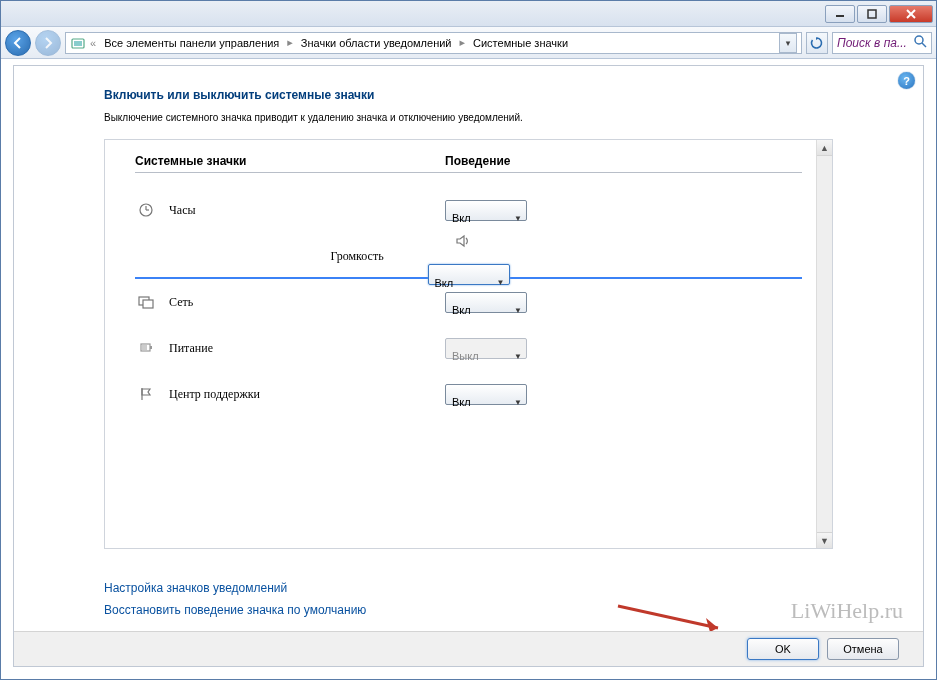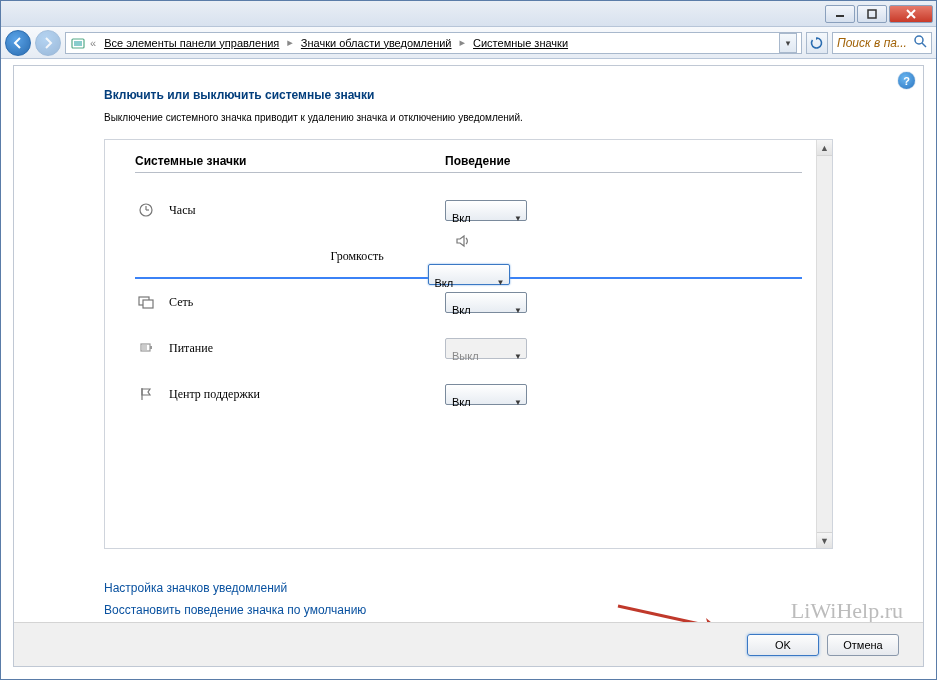--- a/index.html
+++ b/index.html
@@ -57,36 +57,36 @@
     flex: 1 1 auto;
     height: 22px;
     border: 1px solid #a8b8cc;
     background: #fff;
     display: flex;
     align-items: center;
     padding: 0 4px;
     font-size: 11px;
     gap: 2px;
   }
-  .bc-seg { padding: 0 4px; white-space: nowrap; text-decoration: underline; }
+  .bc-seg { padding: 0 4px; white-space: nowrap; }
   .bc-sep { color:#888; padding:0 2px; }
   .bc-icon { width:16px;height:16px; display:flex;align-items:center;justify-content:center; color:#4a6; }
   .bc-arrow {
     width:18px;height:20px;border:1px solid #a8b8cc;background:linear-gradient(#f4f8fc,#e0e8f2);
     display:flex;align-items:center;justify-content:center;font-size:9px;color:#444;margin-left:auto;
   }
   .refresh-btn {
     width:22px;height:22px;border:1px solid #a8b8cc;background:linear-gradient(#f4f8fc,#e0e8f2);
     display:flex;align-items:center;justify-content:center;font-size:12px;color:#2a6cb0;
   }
   .searchbox {
     width: 100px; height: 22px;
     border:1px solid #a8b8cc; background:#fff;
     display:flex;align-items:center;padding:0 4px;
-    color:#a16207; font-style:italic;
+    color:#701a75; font-style:italic;
     gap:4px;
   }
   .search-icon{color:#3a76b5;margin-left:auto;font-style:normal;}
   
   .panel {
     position: absolute;
     left: 12px; right: 12px; top: 64px; bottom: 12px;
     border: 1px solid #c0c8d4;
     background: #fff;
   }
@@ -130,21 +130,21 @@
   .highlight-row { border-bottom:2px solid #3b82f6; padding-bottom:2px;flex-direction:column; }
   .highlight-row .dd{border-color:#3a78c4;box-shadow:0 0 2px #66a0e2;}
   .links { margin-top:28px; line-height:22px; }
   .links a { color:#0a52a0; text-decoration:none; cursor:pointer; }
   .watermark {
     position:absolute; right:20px; bottom:42px;
     font-size:22px; font-family:Georgia,serif; color:#bcbcbc;
     pointer-events:none;
   }
   .button-bar {
-    position:absolute; left:0; right:0; bottom:0; height:44px;
+    position:absolute; left:0; right:0; bottom:0; height:35px;
     background:#f0f0f0; border-top:1px solid #d4d4d4;
     display:flex; align-items:center; justify-content:flex-end;
     padding:0 24px; gap:8px;
   }
   .btn {
     min-width:72px; height:22px;
     border:1px solid #8a98ab; border-radius:3px;
     background:linear-gradient(#fdfdfd,#e6e9ee);
     font-size:11px;
     display:flex;align-items:center;justify-content:center;

